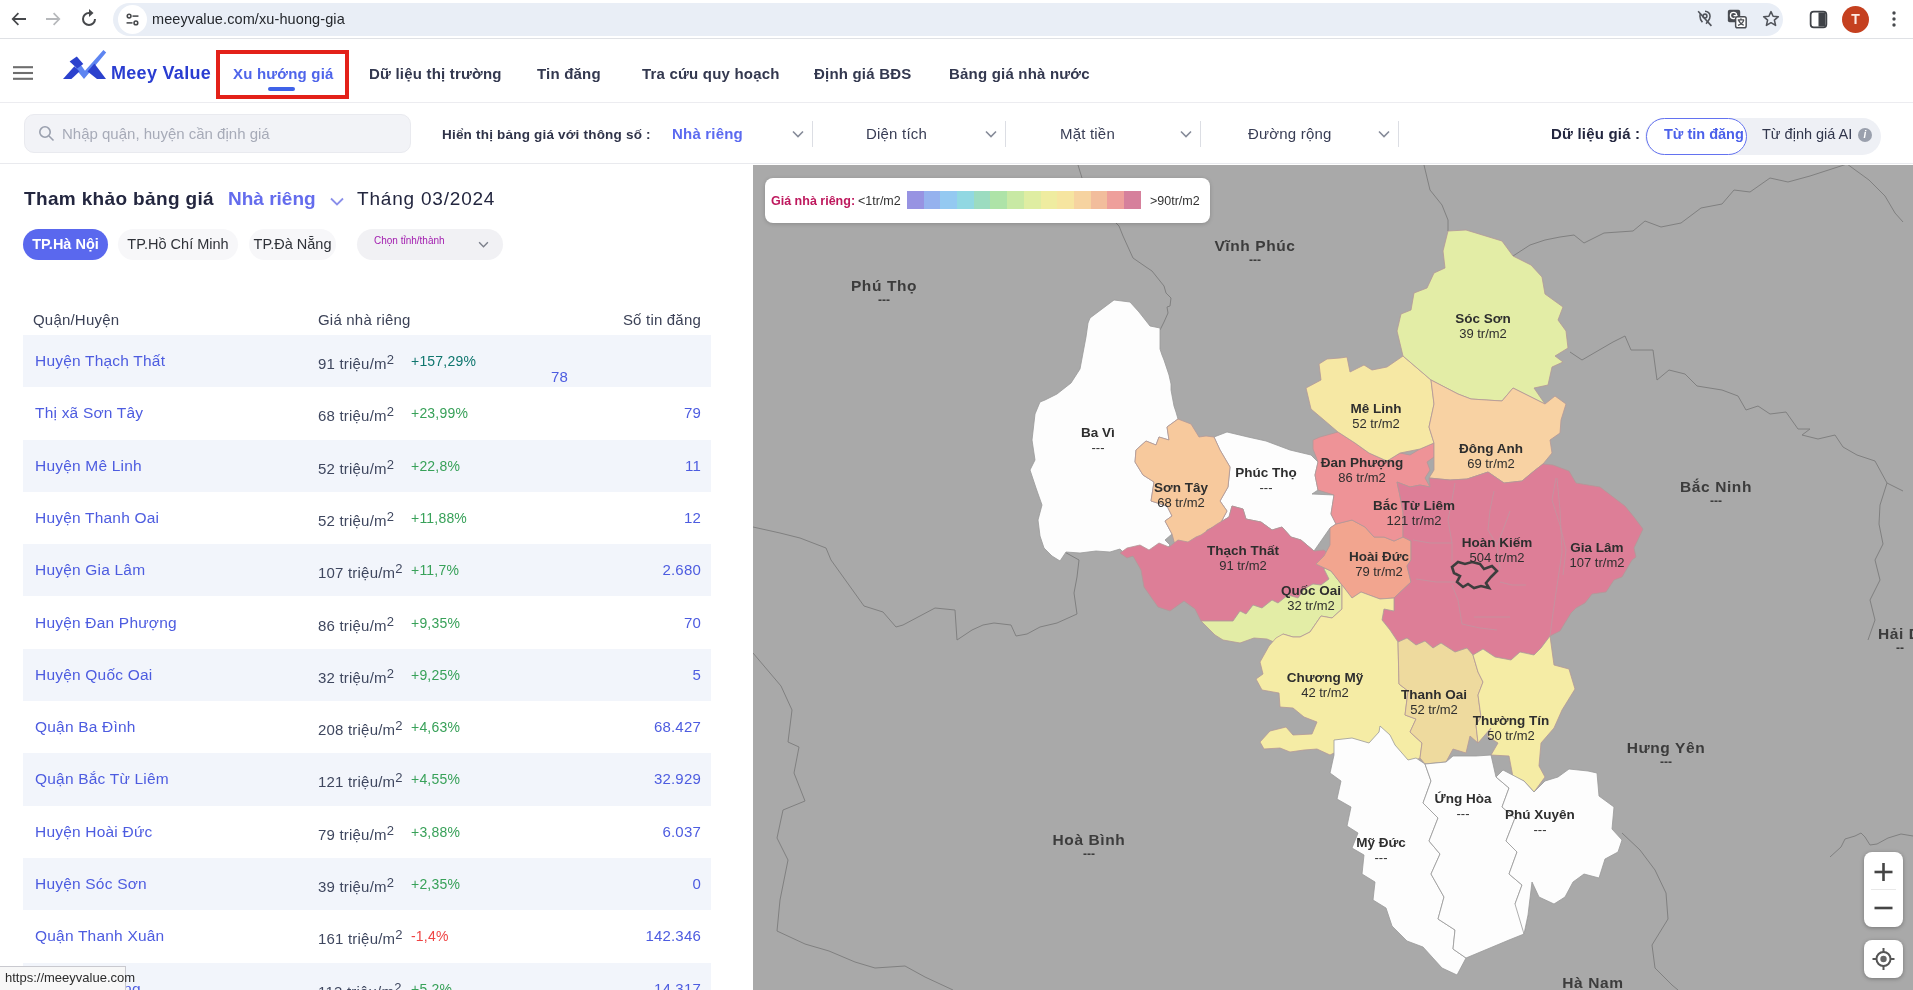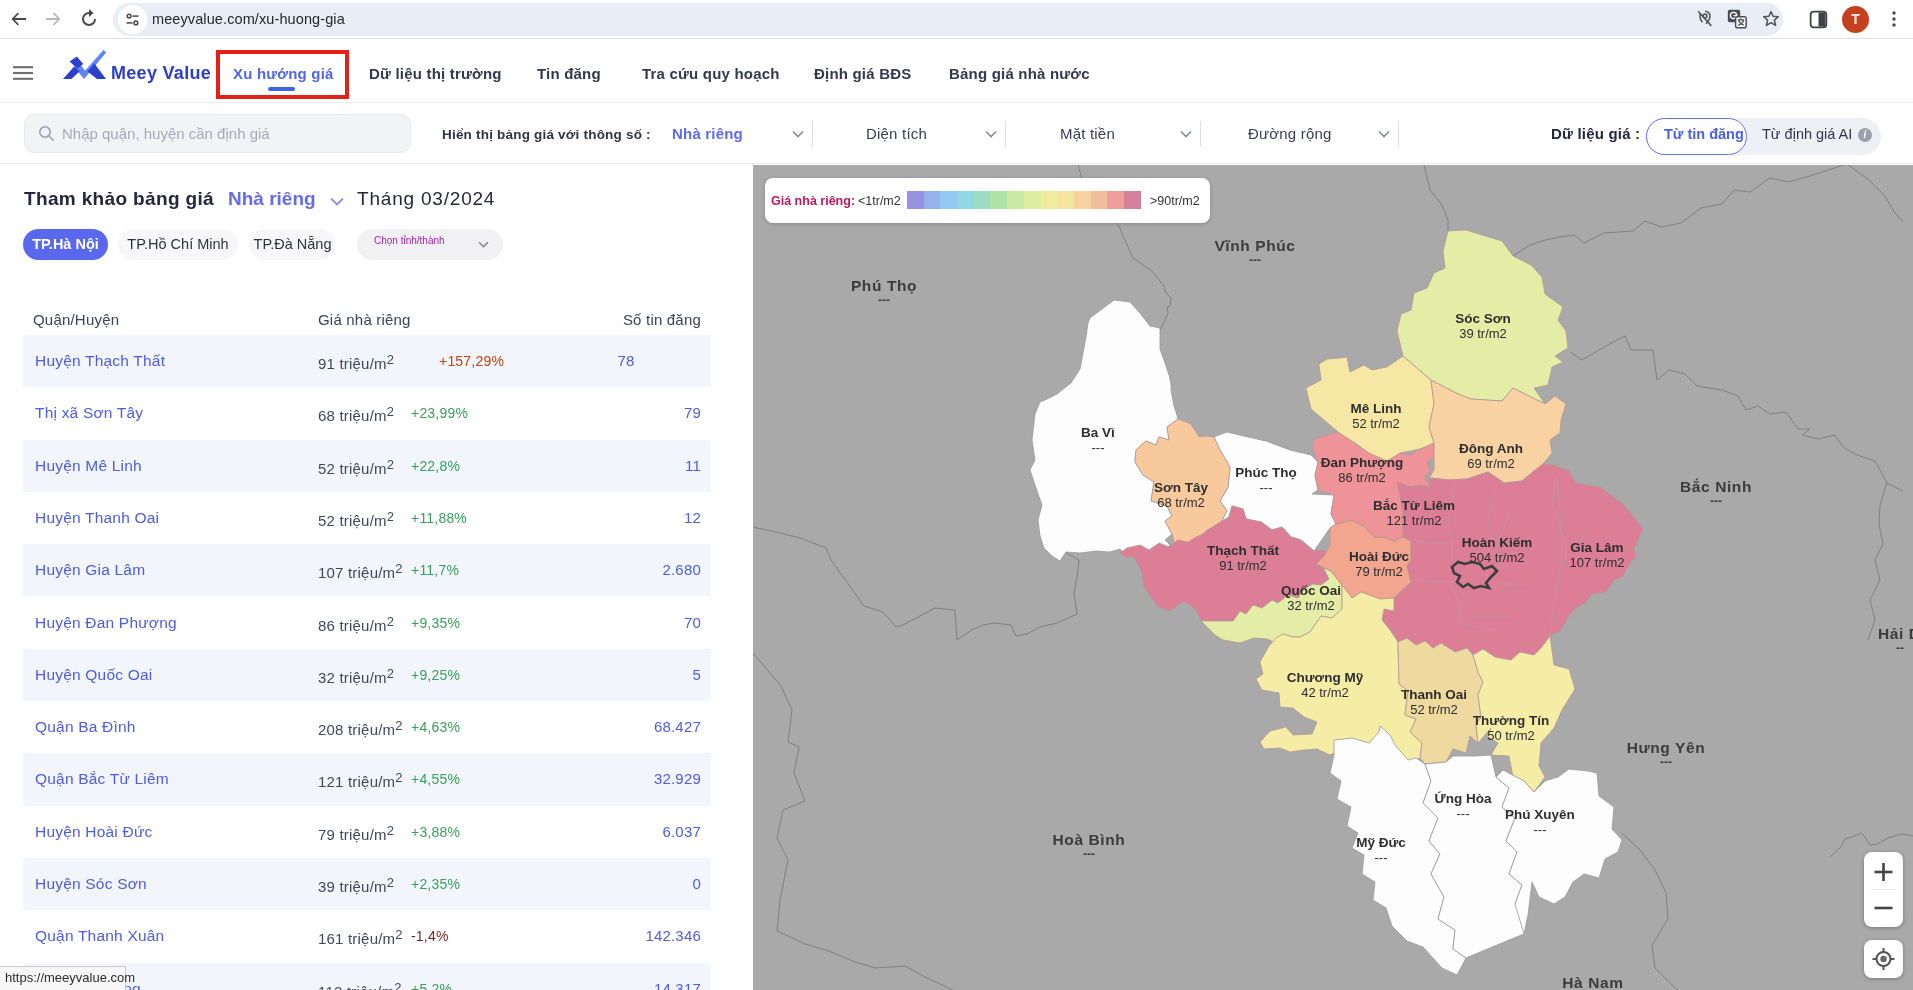--- a/index.html
+++ b/index.html
@@ -143,22 +143,22 @@
       <div class="abs" style="left:374px;top:71px;font-size:10px;color:#a21caf;">Chọn tỉnh/thành</div>
       <svg class="abs" style="left:478px;top:77px" width="11" height="7" viewBox="0 0 12 8">
         <path d="M1 1.5l5 5 5-5" fill="none" stroke="#7b7f8a" stroke-width="1.6"></path>
       </svg>
       <div class="abs" style="left:33px;top:147px;font-size:15px;color:#3c4257;letter-spacing:0.2px;">Quận/Huyện</div>
       <div class="abs" style="left:318px;top:147px;font-size:15px;color:#3c4257;letter-spacing:0.2px;">Giá nhà riêng</div>
       <div class="abs" style="left:551px;top:147px;width:150px;text-align:right;font-size:15px;color:#3c4257;letter-spacing:0.2px;">Số tin đăng</div>
       <div class="abs" style="left:23px;top:171.0px;width:688px;height:52.3px;background:#f2f5fb;"></div>
       <div class="abs" style="left:35px;top:188.0px;font-size:15.5px;color:#4d5ce0;letter-spacing:0.2px;">Huyện Thạch Thất</div>
       <div class="abs" style="left:318px;top:188.0px;font-size:15px;color:#3f475f;letter-spacing:0.2px;">91 triệu/m<span style="font-size:13px;vertical-align:5px;">2</span></div>
-      <div class="abs" style="left:411px;top:189.0px;font-size:14px;color:#c2410c;letter-spacing:0.2px;margin-left:28px;">+157,29%</div>
-      <div class="abs" style="left:551px;top:188.0px;width:150px;text-align:center;font-size:15px;color:#4d5ce0;letter-spacing:0.2px;">78</div>
+      <div class="abs" style="left:411px;top:189.0px;font-size:14px;color:#0f766e;letter-spacing:0.2px;">+157,29%</div>
+      <div class="abs" style="left:551px;top:204px;width:150px;text-align:left;font-size:15px;color:#4d5ce0;letter-spacing:0.2px;">78</div>
       <div class="abs" style="left:23px;top:223.3px;width:688px;height:52.3px;background:#ffffff;"></div>
       <div class="abs" style="left:35px;top:240.3px;font-size:15.5px;color:#4d5ce0;letter-spacing:0.2px;">Thị xã Sơn Tây</div>
       <div class="abs" style="left:318px;top:240.3px;font-size:15px;color:#3f475f;letter-spacing:0.2px;">68 triệu/m<span style="font-size:13px;vertical-align:5px;">2</span></div>
       <div class="abs" style="left:411px;top:241.3px;font-size:14px;color:#38a159;letter-spacing:0.2px;">+23,99%</div>
       <div class="abs" style="left:551px;top:240.3px;width:150px;text-align:right;font-size:15px;color:#4d5ce0;letter-spacing:0.2px;">79</div>
       <div class="abs" style="left:23px;top:275.6px;width:688px;height:52.3px;background:#f2f5fb;"></div>
       <div class="abs" style="left:35px;top:292.6px;font-size:15.5px;color:#4d5ce0;letter-spacing:0.2px;">Huyện Mê Linh</div>
       <div class="abs" style="left:318px;top:292.6px;font-size:15px;color:#3f475f;letter-spacing:0.2px;">52 triệu/m<span style="font-size:13px;vertical-align:5px;">2</span></div>
       <div class="abs" style="left:411px;top:293.6px;font-size:14px;color:#38a159;letter-spacing:0.2px;">+22,8%</div>
       <div class="abs" style="left:551px;top:292.6px;width:150px;text-align:right;font-size:15px;color:#4d5ce0;letter-spacing:0.2px;">11</div>
@@ -198,21 +198,21 @@
       <div class="abs" style="left:411px;top:659.7px;font-size:14px;color:#38a159;letter-spacing:0.2px;">+3,88%</div>
       <div class="abs" style="left:551px;top:658.7px;width:150px;text-align:right;font-size:15px;color:#4d5ce0;letter-spacing:0.2px;">6.037</div>
       <div class="abs" style="left:23px;top:694.0px;width:688px;height:52.3px;background:#f2f5fb;"></div>
       <div class="abs" style="left:35px;top:711.0px;font-size:15.5px;color:#4d5ce0;letter-spacing:0.2px;">Huyện Sóc Sơn</div>
       <div class="abs" style="left:318px;top:711.0px;font-size:15px;color:#3f475f;letter-spacing:0.2px;">39 triệu/m<span style="font-size:13px;vertical-align:5px;">2</span></div>
       <div class="abs" style="left:411px;top:712.0px;font-size:14px;color:#38a159;letter-spacing:0.2px;">+2,35%</div>
       <div class="abs" style="left:551px;top:711.0px;width:150px;text-align:right;font-size:15px;color:#4d5ce0;letter-spacing:0.2px;">0</div>
       <div class="abs" style="left:23px;top:746.3px;width:688px;height:52.3px;background:#ffffff;"></div>
       <div class="abs" style="left:35px;top:763.3px;font-size:15.5px;color:#4d5ce0;letter-spacing:0.2px;text-align:right;">Quận Thanh Xuân</div>
       <div class="abs" style="left:318px;top:763.3px;font-size:15px;color:#3f475f;letter-spacing:0.2px;">161 triệu/m<span style="font-size:13px;vertical-align:5px;">2</span></div>
-      <div class="abs" style="left:411px;top:764.3px;font-size:14px;color:#7f1d1d;letter-spacing:0.2px;">-1,4%</div>
+      <div class="abs" style="left:411px;top:764.3px;font-size:14px;color:#ef4444;letter-spacing:0.2px;">-1,4%</div>
       <div class="abs" style="left:551px;top:763.3px;width:150px;text-align:right;font-size:15px;color:#4d5ce0;letter-spacing:0.2px;">142.346</div>
       <div class="abs" style="left:23px;top:798.6px;width:688px;height:52.3px;background:#f2f5fb;"></div>
       <div class="abs" style="left:35px;top:815.6px;font-size:15.5px;color:#4d5ce0;letter-spacing:0.2px;">Quận Hà Đông</div>
       <div class="abs" style="left:318px;top:815.6px;font-size:15px;color:#3f475f;letter-spacing:0.2px;">113 triệu/m<span style="font-size:13px;vertical-align:5px;">2</span></div>
       <div class="abs" style="left:411px;top:816.6px;font-size:14px;color:#38a159;letter-spacing:0.2px;">+5,2%</div>
       <div class="abs" style="left:551px;top:815.6px;width:150px;text-align:right;font-size:15px;color:#4d5ce0;letter-spacing:0.2px;">14.317</div>
     </div>
 <svg width="1160" height="825" viewBox="753 165 1160 825" style="position:absolute;left:753px;top:165px">
 <rect x="753" y="165" width="1160" height="825" fill="#a9a9a9"></rect>
 <polyline points="1078,165 1082,178 1090,195 1105,212 1119,226 1123,236 1133,258 1146,267 1152,271 1160,281 1164,286 1166,293 1171,298 1170,306 1167,307 1168,313 1164,322 1160,330" fill="none" stroke="#808080" stroke-width="1.0"></polyline>

